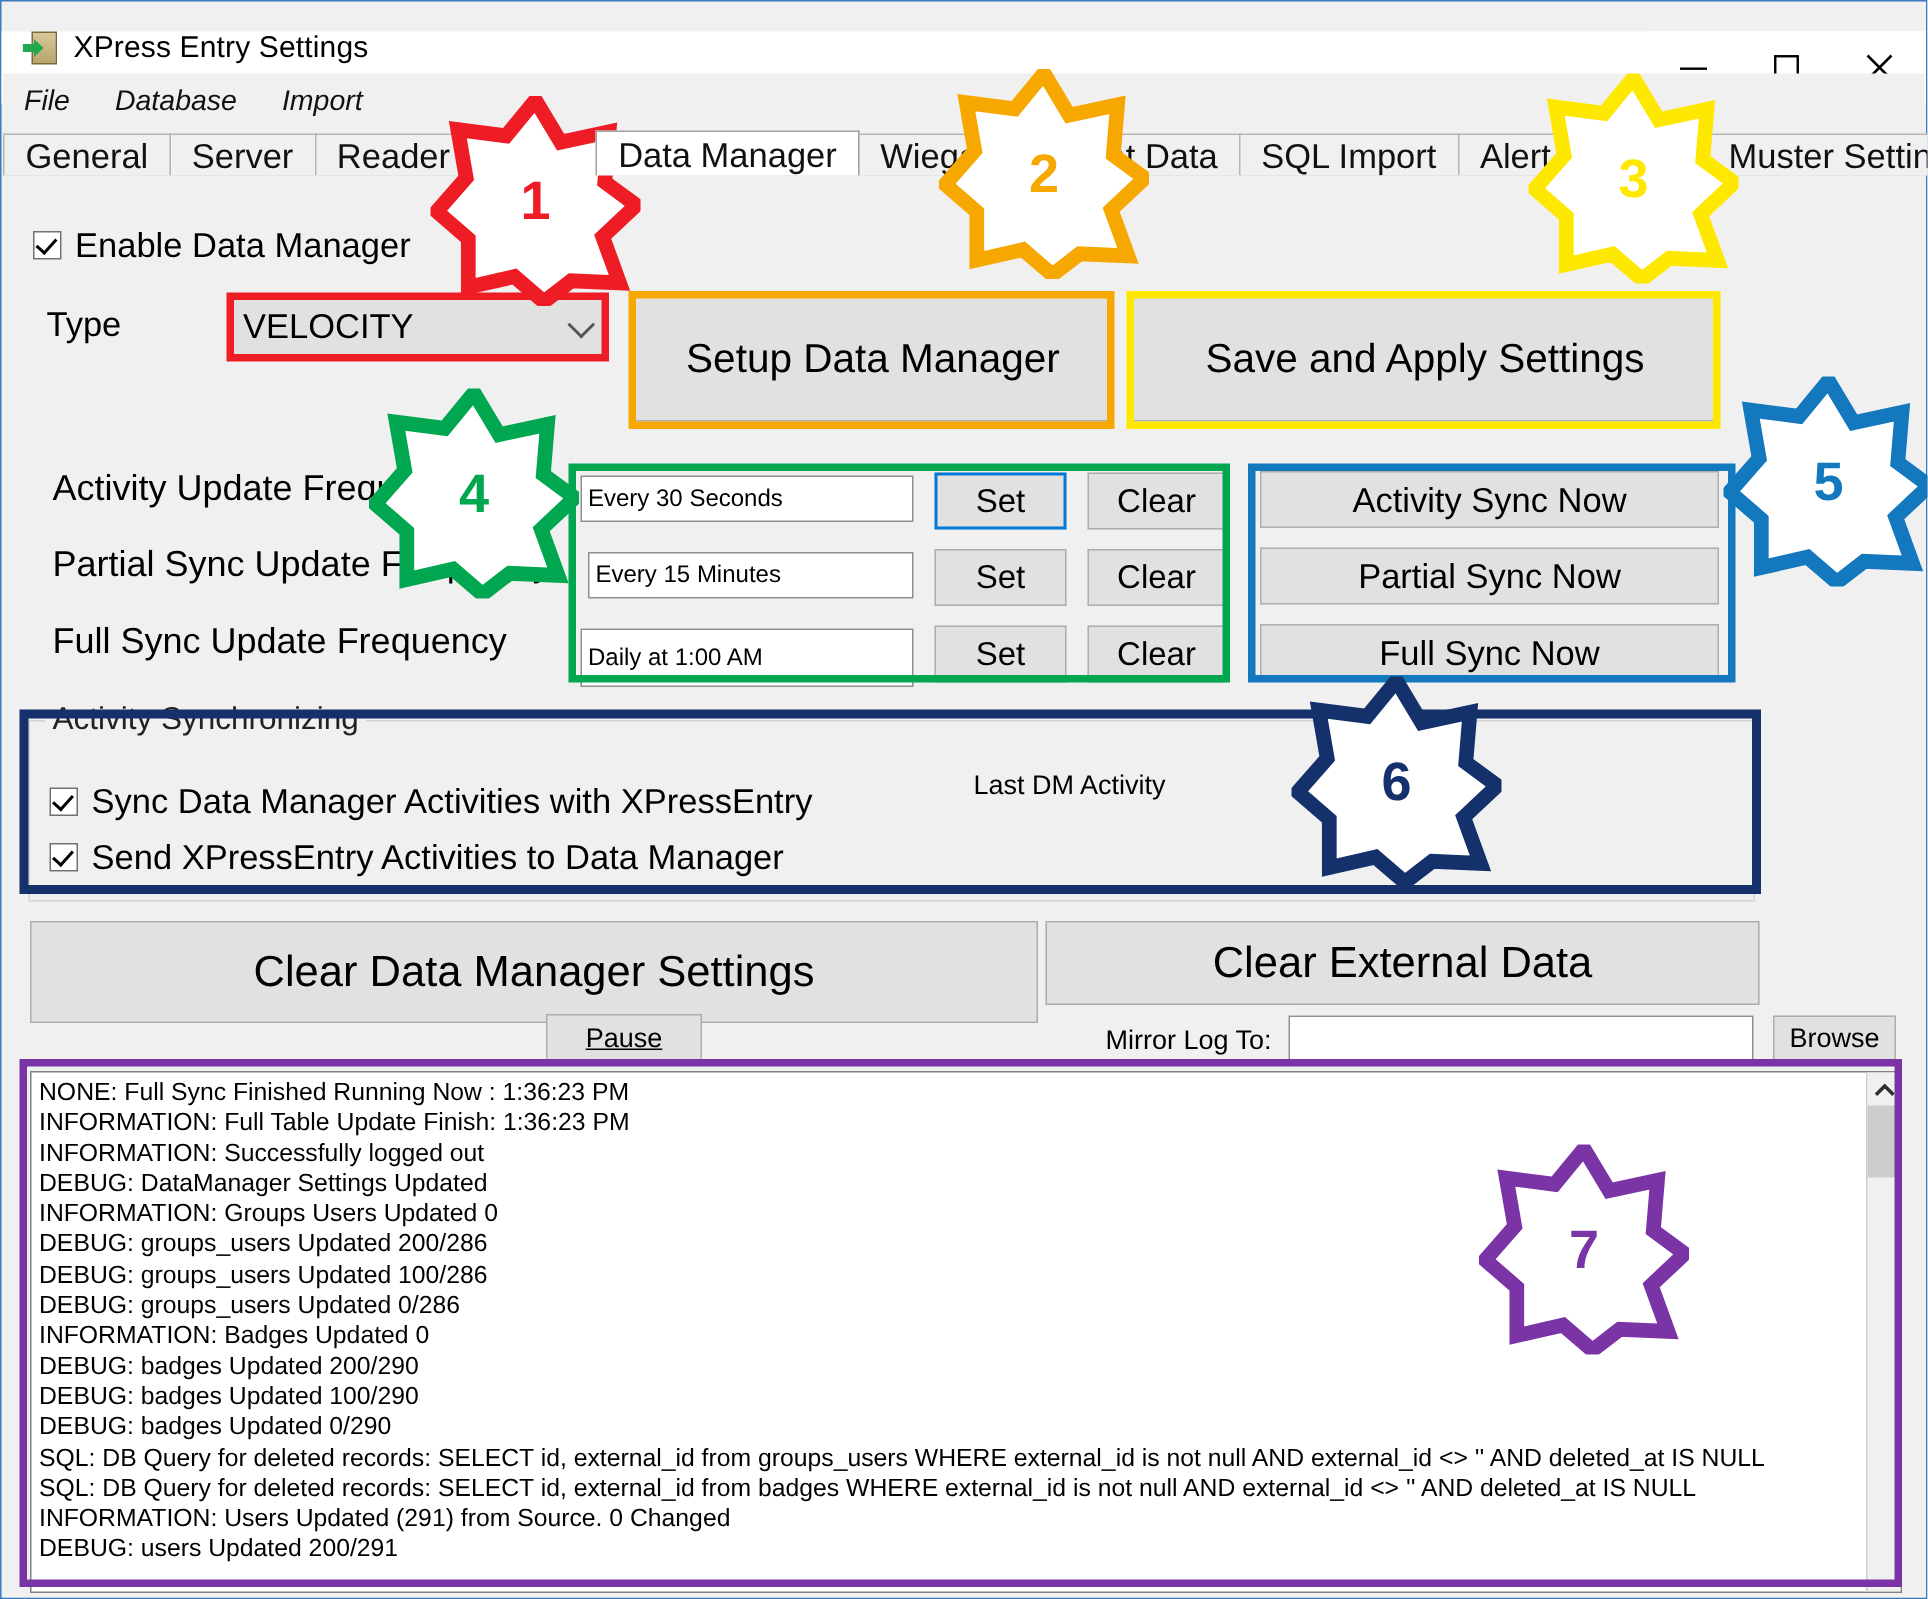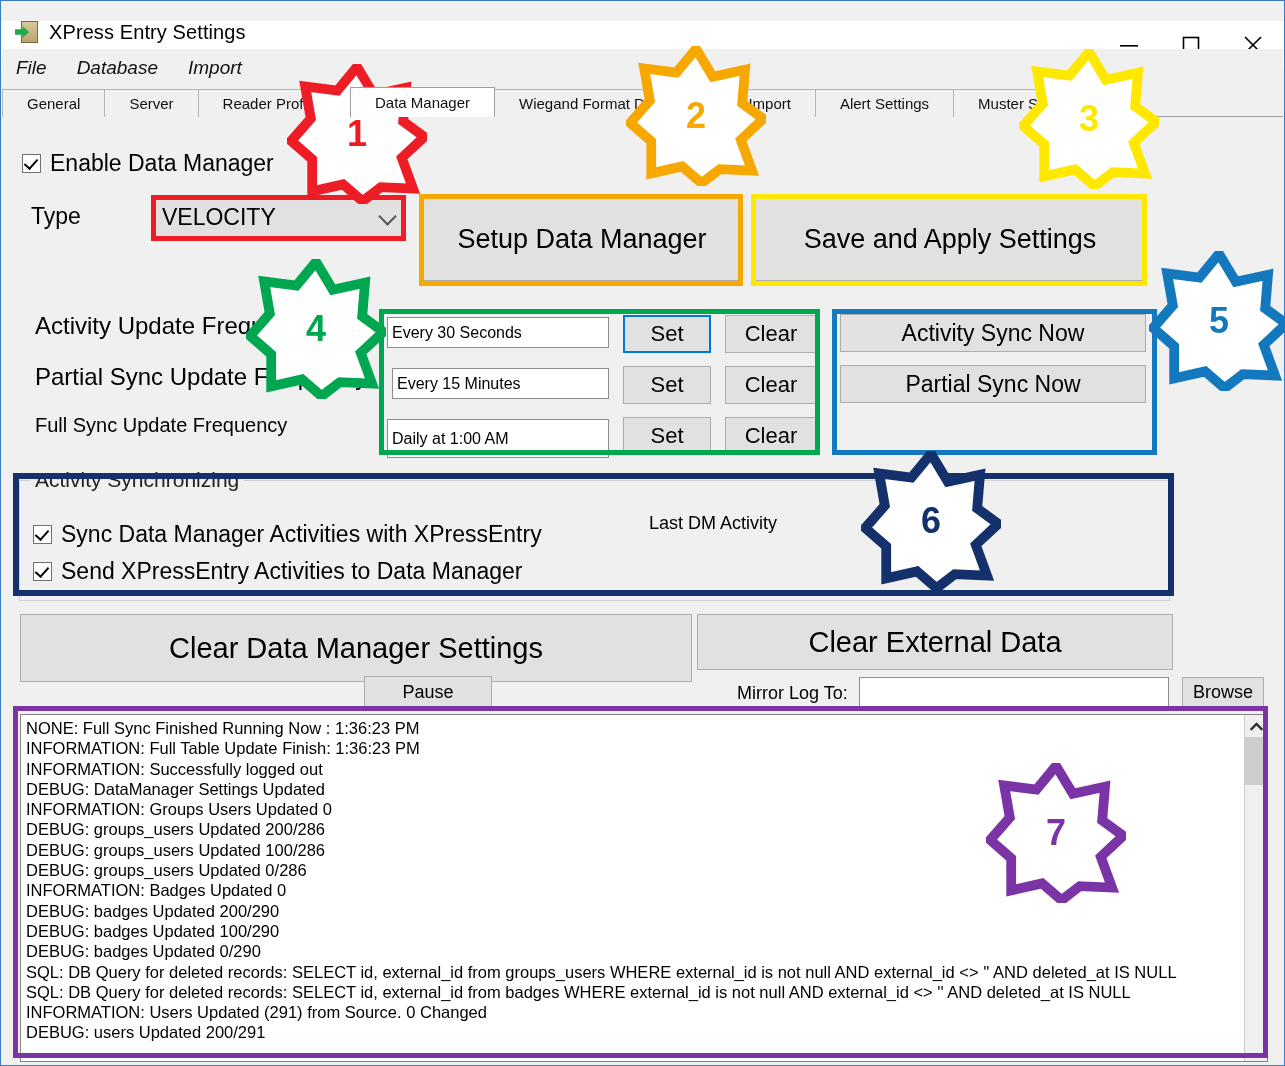--- a/index.html
+++ b/index.html
@@ -57,22 +57,22 @@
   }
 
   
   .tabstrip{
     position:absolute;left:1px;top:86px;width:1281px;height:30px;
     background:#f0f0f0;
     display:flex;align-items:flex-end;
     border-bottom:1px solid #a0a0a0;
   }
   .tab{
-    height:28px;line-height:28px;padding:0 24px;
-    font-size:15px;color:#111;
+    height:28px;line-height:28px;padding:0 14px;
+    font-size:23px;color:#111;
     border:1px solid #b5b5b5;border-bottom:none;
     background:#f0f0f0;
     margin-right:-1px;
     box-sizing:border-box;
     white-space:nowrap;
   }
   .tab.active{
     background:#ffffff;height:30px;line-height:30px;
     border-color:#a0a0a0;
     position:relative;z-index:3;
@@ -242,46 +242,47 @@
     <div class="lbl" style="left:33px;top:195px;font-size:24px;">Activity Update Frequency</div>
     <div class="txt" style="left:385px;top:200px;width:222px;height:31px;font-size:16px;">Every 30 Seconds</div>
     <div class="btn focus" style="left:621px;top:198px;width:88px;height:38px;font-size:22px;">Set</div>
     <div class="btn" style="left:723px;top:198px;width:92px;height:38px;font-size:22px;">Clear</div>
 
     <div class="lbl" style="left:33px;top:246px;font-size:24px;">Partial Sync Update Frequency</div>
     <div class="txt" style="left:390px;top:251px;width:217px;height:31px;font-size:16px;">Every 15 Minutes</div>
     <div class="btn" style="left:621px;top:249px;width:88px;height:38px;font-size:22px;">Set</div>
     <div class="btn" style="left:723px;top:249px;width:92px;height:38px;font-size:22px;">Clear</div>
 
-    <div class="lbl" style="left:33px;top:297px;font-size:20px;">Full Sync Update Frequency</div>
+    <div class="lbl" style="left:33px;top:297px;font-size:24px;">Full Sync Update Frequency</div>
     <div class="txt" style="left:385px;top:302px;width:222px;height:39px;font-size:16px;">Daily at 1:00 AM</div>
     <div class="btn" style="left:621px;top:300px;width:88px;height:38px;font-size:22px;">Set</div>
     <div class="btn" style="left:723px;top:300px;width:92px;height:38px;font-size:22px;">Clear</div>
 
     <div class="btn" style="left:838px;top:197px;width:306px;height:38px;font-size:23px;">Activity Sync Now</div>
     <div class="btn" style="left:838px;top:248px;width:306px;height:38px;font-size:23px;">Partial Sync Now</div>
+    <div class="btn" style="left:838px;top:299px;width:306px;height:38px;font-size:23px;">Full Sync Now</div>
 
     <div class="groupbox" style="left:17px;top:363px;width:1151px;height:121px;">
       <div class="gtitle">Activity Synchronizing</div>
     </div>
     <div class="cbrow" style="left:31px;top:404px;">
       <div class="cbox checked"></div>
       <div style="font-size:23px;">Sync Data Manager Activities with XPressEntry</div>
     </div>
     <div class="cbrow" style="left:31px;top:441px;">
       <div class="cbox checked"></div>
       <div style="font-size:23px;">Send XPressEntry Activities to Data Manager</div>
     </div>
     <div class="lbl" style="left:647px;top:396px;font-size:18px;">Last DM Activity</div>
     <div class="lbl" style="left:647px;top:424px;font-size:18px;"></div>
 
     <div class="btn" style="left:18px;top:497px;width:672px;height:68px;font-size:29px;">Clear Data Manager Settings</div>
     <div class="btn" style="left:695px;top:497px;width:476px;height:56px;font-size:29px;">Clear External Data</div>
 
-    <div class="btn" style="left:362px;top:559px;width:128px;height:32px;font-size:18px;">Pause</div>
+    <div class="btn" style="left:362px;top:559px;width:104px;height:32px;font-size:18px;text-decoration:underline;">Pause</div>
     <div class="lbl" style="left:735px;top:566px;font-size:18px;">Mirror Log To:</div>
     <div class="txt" style="left:857px;top:560px;width:310px;height:30px;font-size:17px;" placeholder=""></div>
     <div class="btn" style="left:1180px;top:560px;width:82px;height:30px;font-size:18px;">Browse</div>
 
     <div class="logbox" style="left:18px;top:597px;width:1248px;height:348px;">
       <div class="logtext">NONE: Full Sync Finished Running Now : 1:36:23 PM
 INFORMATION: Full Table Update Finish: 1:36:23 PM
 INFORMATION: Successfully logged out
 DEBUG: DataManager Settings Updated
 INFORMATION: Groups Users Updated 0

